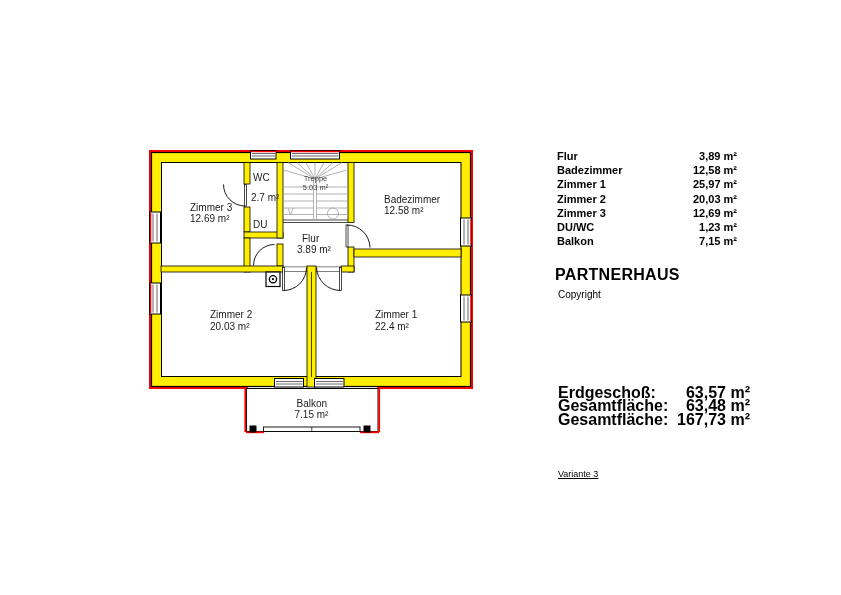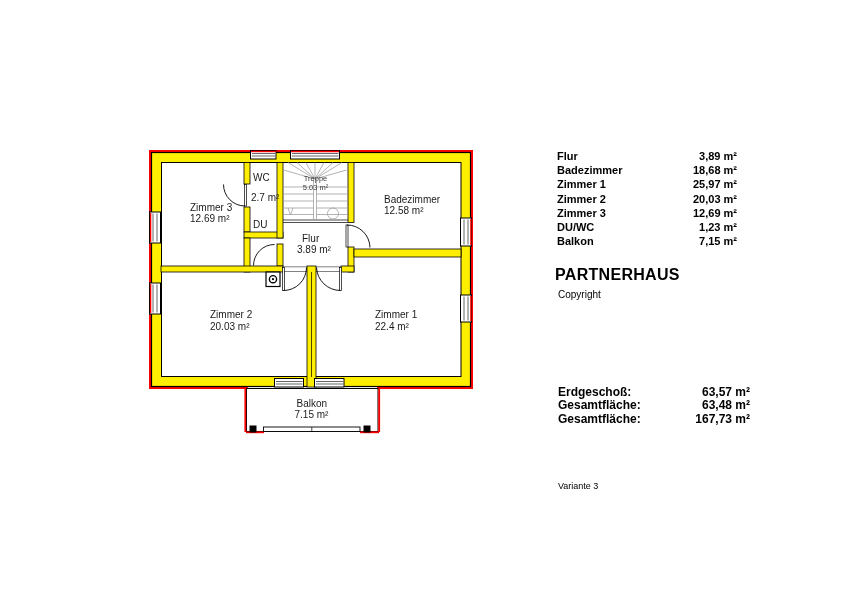--- a/index.html
+++ b/index.html
@@ -5,22 +5,22 @@
   html,body{margin:0;padding:0;background:#fff;}
   .page{position:relative;width:841px;height:595px;background:#ffffff;overflow:hidden;
         font-family:"Liberation Sans", sans-serif;color:#000;}
   svg{position:absolute;left:0;top:0;}
   .plan-label{font-family:"Liberation Sans", sans-serif;fill:#1a1a1a;font-size:10px;}
   .stair-label{font-family:"Liberation Sans", sans-serif;fill:#3c3c3c;font-size:7.5px;}
   .panel-list{position:absolute;left:557px;top:149px;width:180px;font-size:11px;font-weight:bold;line-height:14.2px;}
   .panel-row{display:flex;justify-content:space-between;}
   .panel-title{position:absolute;left:555px;top:266px;font-size:16px;font-weight:bold;letter-spacing:.3px;}
   .panel-copyright{position:absolute;left:558px;top:289px;font-size:10px;}
-  .panel-summary{position:absolute;left:558px;top:386px;width:192px;font-size:12px;font-weight:bold;line-height:13.4px;}
-  .panel-variant{position:absolute;left:558px;top:481px;font-size:9px;}
+  .panel-summary{position:absolute;left:558px;top:386px;width:192px;font-size:16px;font-weight:bold;line-height:13.4px;}
+  .panel-variant{position:absolute;left:558px;top:469px;font-size:9px;text-decoration:underline;}
 </style>
 </head>
 <body>
 
 <div class="page">
 
 <svg width="841" height="595" viewBox="0 0 841 595">
 
   <g stroke="#ff0000" stroke-width="2">
     <line x1="149" y1="151" x2="473" y2="151"></line>
@@ -201,21 +201,21 @@
   </g>
 </svg>
 
   <div class="panel-list">
     <div class="panel-row">
         <span>Flur</span>
         <span>3,89 m²</span>
       </div>
     <div class="panel-row">
         <span>Badezimmer</span>
-        <span>18,68 m²</span>
+        <span>12,58 m²</span>
       </div>
     <div class="panel-row">
         <span>Zimmer 1</span>
         <span>25,97 m²</span>
       </div>
     <div class="panel-row">
         <span>Zimmer 2</span>
         <span>20,03 m²</span>
       </div>
     <div class="panel-row">

